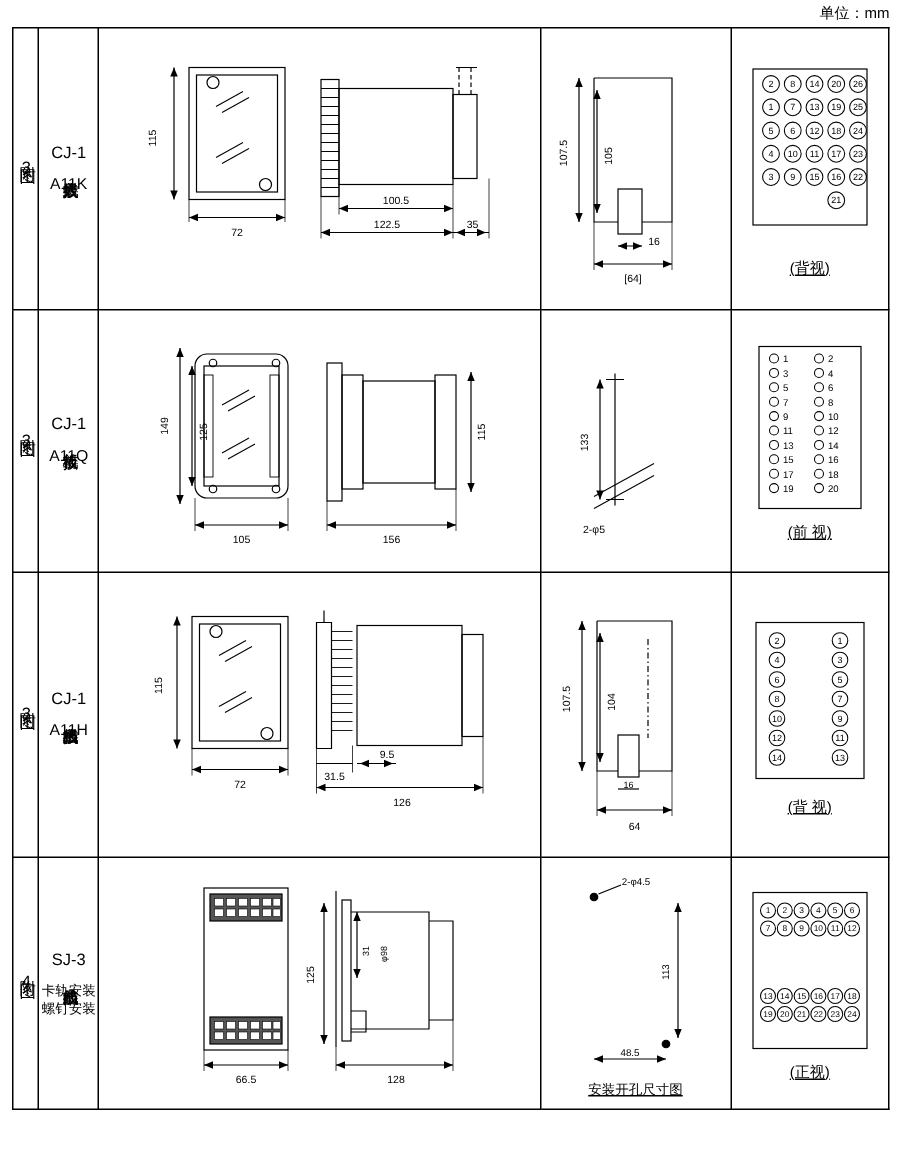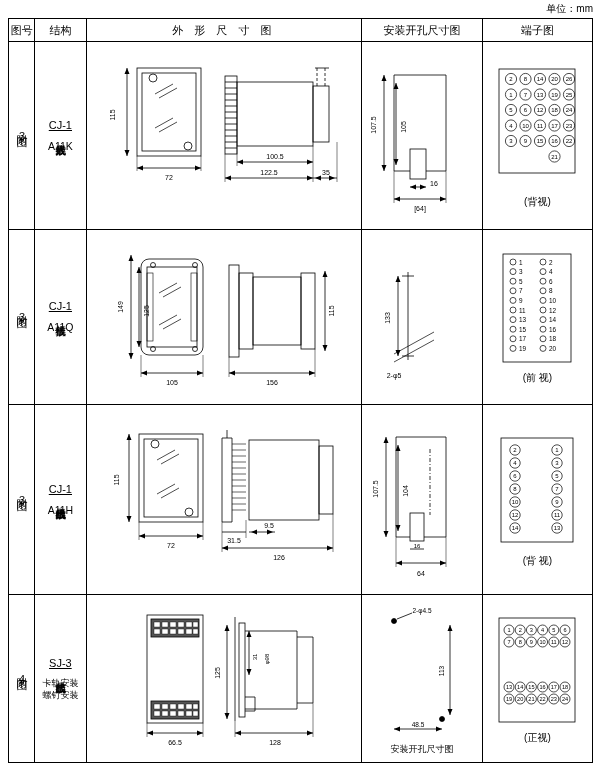--- a/index.html
+++ b/index.html
@@ -11,47 +11,40 @@
   th{font-weight:normal;font-size:11px;height:22px;}
   .hdr-wide{letter-spacing:4px;}
   .col-id{width:26px;}
   .col-struct{width:52px;}
   .col-dim{width:275px;}
   .col-hole{width:120px;}
   .col-term{width:110px;}
   td.idcell{text-align:center;font-size:11px;vertical-align:middle;}
   td.idcell .v{writing-mode:vertical-rl;text-orientation:upright;display:inline-block;line-height:1.35;letter-spacing:2px;}
   td.structcell{text-align:center;font-size:10.5px;vertical-align:middle;line-height:1.35;}
-  td.structcell .model{font-size:11px;text-decoration:underline;}
+  td.structcell .model{font-size:11px;}
   td.cell{vertical-align:middle;text-align:center;position:relative;}
   .r1{height:188px;}
   .r2{height:175px;}
   .r3{height:190px;}
   .r4{height:168px;}
   .svgbox{display:block;margin:0 auto;}
-  .capt{font-size:10px;text-align:center;margin-top:2px;}
+  .capt{font-size:10px;text-align:center;margin-top:2px;text-decoration:underline;}
   .small{font-size:9px;}
   svg text{font-family:"Liberation Sans","DejaVu Sans",sans-serif;}
 </style>
 </head>
 <body>
 
 <div class="page">
 
   <div class="unit">单位：mm</div>
 
   <table class="main">
     <tbody>
-        <tr>
-      <th class="col-id">图号</th>
-      <th class="col-struct">结构</th>
-      <th class="col-dim hdr-wide">外 形 尺 寸 图</th>
-      <th class="col-hole">安装开孔尺寸图</th>
-      <th class="col-term">端子图</th>
-    </tr>
 
     <tr class="r1">
       <td class="idcell">
         <span class="v">附图3</span>
       </td>
       <td class="structcell">
         <div class="model">CJ-1</div>
         <div style="display:flex;justify-content:center;margin:3px 0;">
           <span style="writing-mode:vertical-rl;text-orientation:upright;line-height:1.3;">嵌入式后接线</span>
         </div>

